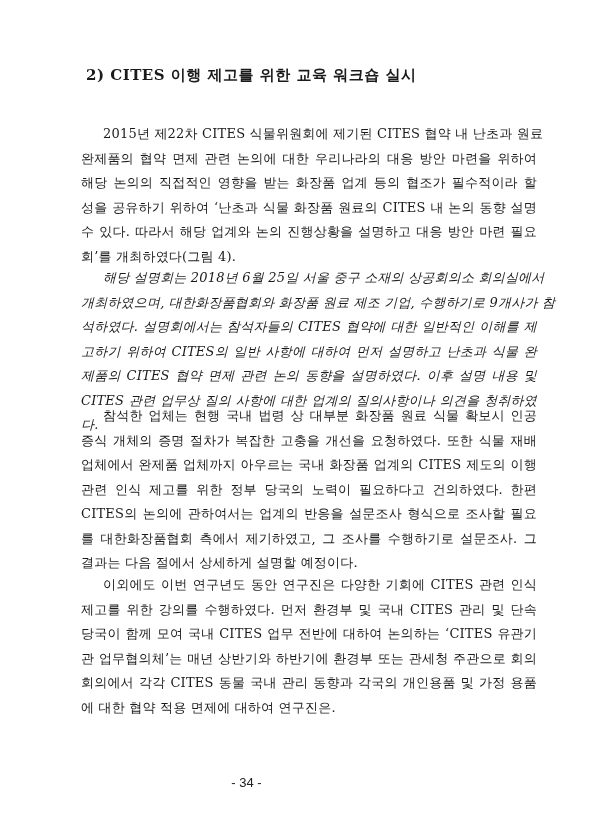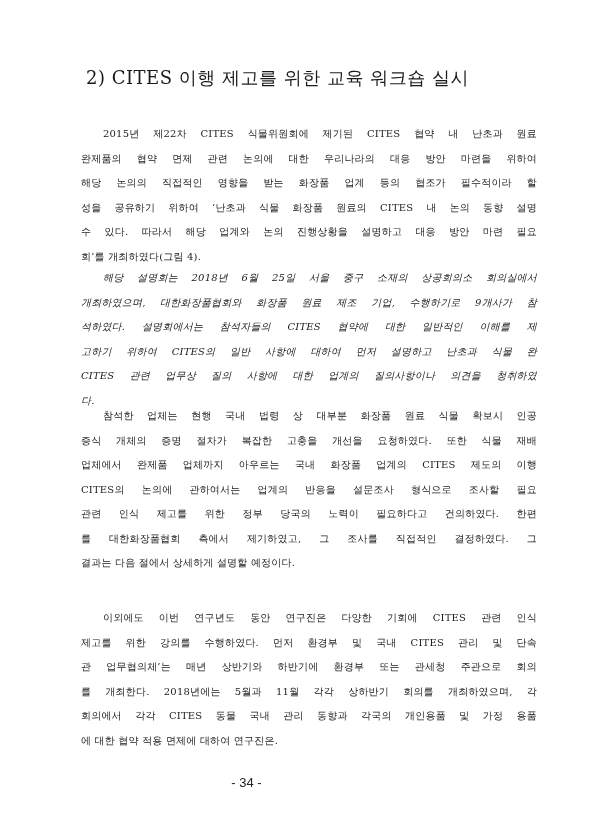--- a/index.html
+++ b/index.html
@@ -1,28 +1,28 @@
 <!DOCTYPE html>
 <html><head>
 <meta charset="utf-8">
 <style>
   html, body { margin: 0; padding: 0; background: #ffffff; }
   body { width: 607px; height: 830px; position: relative; overflow: hidden;
          font-family: "DejaVu Serif", "Liberation Serif", serif; color: #1a1a1a; }
-  .heading { position: absolute; left: 86px; top: 66px; font-size: 18px; font-weight: normal;
+  .heading { position: absolute; left: 86px; top: 66px; font-size: 15px; font-weight: bold;
              letter-spacing: 0.5px; white-space: nowrap; }
-  .para { position: absolute; left: 81px; width: 456px; font-size: 10px; }
+  .para { position: absolute; left: 81px; width: 456px; font-size: 13px; }
   .line { height: 24.5px; line-height: 24.5px; white-space: nowrap; text-align: justify;
           text-align-last: justify; letter-spacing: 0.2px; }
   .line.last { text-align-last: left; }
   .line.indent { padding-left: 22px; }
   .p1 { top: 122px; }
   .p2 { top: 266px; font-style: italic; }
   .p3 { top: 404px; }
-  .p4 { top: 606px; }
+  .p4 { top: 573px; }
   .footer { position: absolute; left: 0; width: 493px; top: 775px; text-align: center;
             font-family: "Liberation Sans", sans-serif; font-size: 13px; color: #222; }
 </style>
 </head>
 <body>
 
 <div class="heading">2) CITES 이행 제고를 위한 교육 워크숍 실시</div>
 
 <div class="para p1">
   <div class="line indent">2015년 제22차 CITES 식물위원회에 제기된 CITES 협약 내 난초과 원료</div>
@@ -31,36 +31,37 @@
   <div class="line">성을 공유하기 위하여 ‘난초과 식물 화장품 원료의 CITES 내 논의 동향 설명</div>
   <div class="line">수 있다. 따라서 해당 업계와 논의 진행상황을 설명하고 대응 방안 마련 필요</div>
   <div class="line last">회’를 개최하였다(그림 4).</div>
 </div>
 
 <div class="para p2">
   <div class="line indent">해당 설명회는 2018년 6월 25일 서울 중구 소재의 상공회의소 회의실에서</div>
   <div class="line">개최하였으며, 대한화장품협회와 화장품 원료 제조 기업, 수행하기로 9개사가 참</div>
   <div class="line">석하였다. 설명회에서는 참석자들의 CITES 협약에 대한 일반적인 이해를 제</div>
   <div class="line">고하기 위하여 CITES의 일반 사항에 대하여 먼저 설명하고 난초과 식물 완</div>
+  <div class="line">제품의 CITES 협약 면제 관련 논의 동향을 설명하였다. 이후 설명 내용 및</div>
   <div class="line">CITES 관련 업무상 질의 사항에 대한 업계의 질의사항이나 의견을 청취하였</div>
   <div class="line last">다.</div>
 </div>
 
 <div class="para p3">
   <div class="line indent">참석한 업체는 현행 국내 법령 상 대부분 화장품 원료 식물 확보시 인공</div>
   <div class="line">증식 개체의 증명 절차가 복잡한 고충을 개선을 요청하였다. 또한 식물 재배</div>
   <div class="line">업체에서 완제품 업체까지 아우르는 국내 화장품 업계의 CITES 제도의 이행</div>
+  <div class="line">관련 인식 제고를 위한 정부 당국의 노력이 필요하다고 건의하였다. 한편</div>
   <div class="line">CITES의 논의에 관하여서는 업계의 반응을 설문조사 형식으로 조사할 필요</div>
-  <div class="line">관련 인식 제고를 위한 정부 당국의 노력이 필요하다고 건의하였다. 한편</div>
-  <div class="line">를 대한화장품협회 측에서 제기하였고, 그 조사를 직접적인 결정하였다. 그</div>
+  <div class="line">를 대한화장품협회 측에서 제기하였고, 그 조사를 수행하기로 설문조사. 그</div>
   <div class="line last">결과는 다음 절에서 상세하게 설명할 예정이다.</div>
 </div>
 
 <div class="para p4">
   <div class="line indent">이외에도 이번 연구년도 동안 연구진은 다양한 기회에 CITES 관련 인식</div>
   <div class="line">제고를 위한 강의를 수행하였다. 먼저 환경부 및 국내 CITES 관리 및 단속</div>
+  <div class="line">당국이 함께 모여 국내 CITES 업무 전반에 대하여 논의하는 ‘CITES 유관기</div>
   <div class="line">관 업무협의체’는 매년 상반기와 하반기에 환경부 또는 관세청 주관으로 회의</div>
-  <div class="line">를 개최한다. 2018년에는 5월과 11월 각각 상하반기 회의를 개최하였으며, 각</div>
   <div class="line">회의에서 각각 CITES 동물 국내 관리 동향과 각국의 개인용품 및 가정 용품</div>
   <div class="line last">에 대한 협약 적용 면제에 대하여 연구진은.</div>
 </div>
 
 <div class="footer">- 34 -</div>
 
 </body></html>

